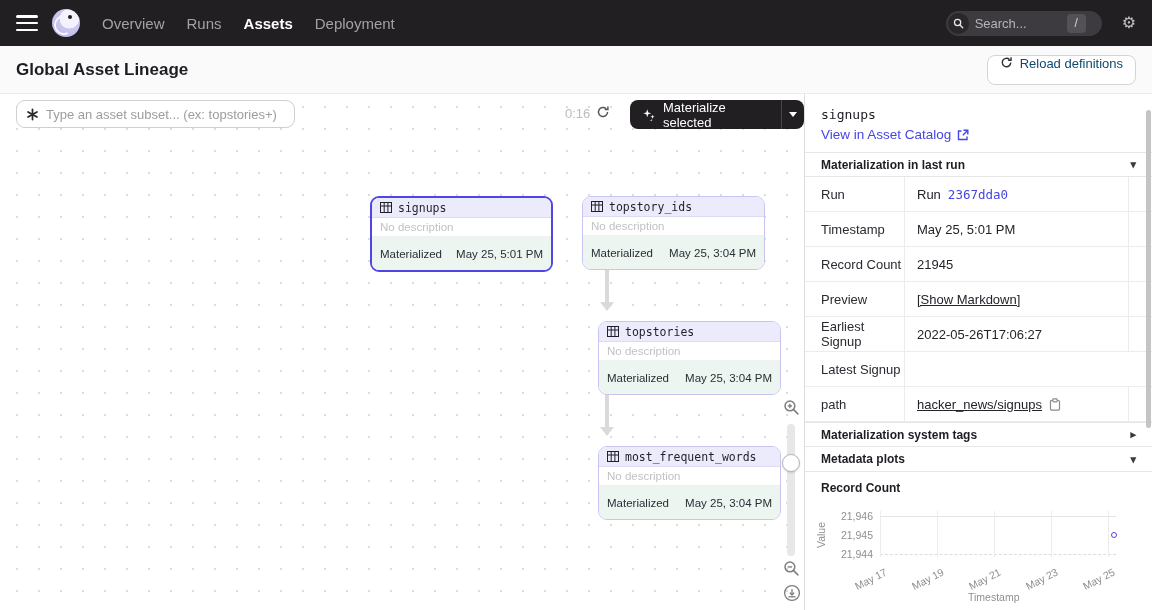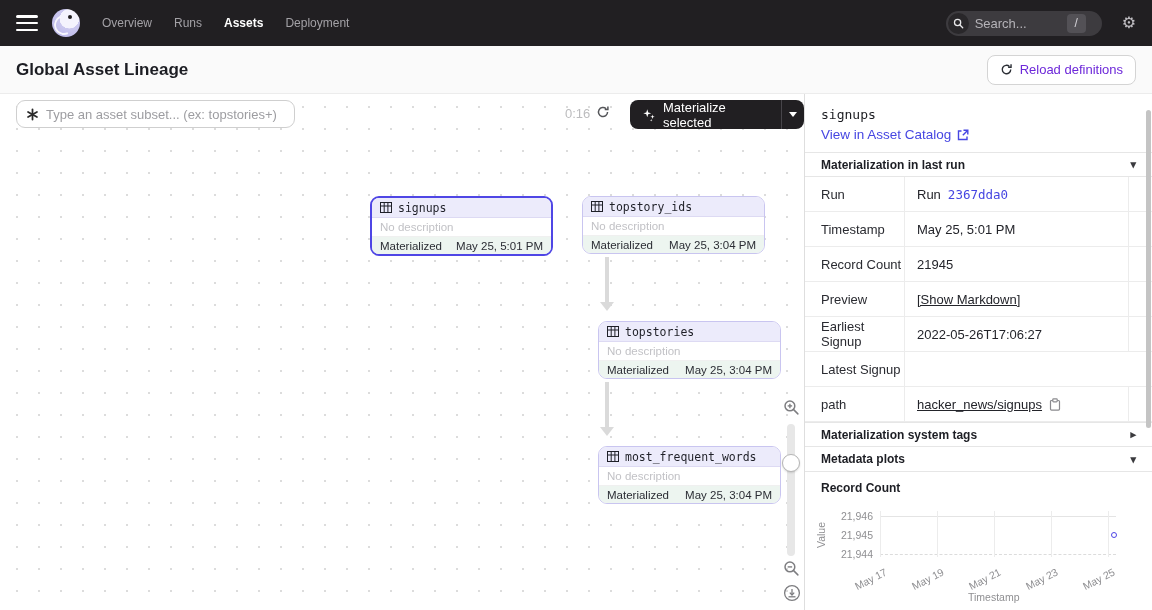--- a/index.html
+++ b/index.html
@@ -7,34 +7,34 @@
   body { font-family:"Liberation Sans", sans-serif; font-size:13px; color:#21232b; background:#fff; }
 
   
   .topbar { height:46px; background:#211f22; display:flex; align-items:center; padding:0 16px; gap:10px; }
   .hamburger { width:22px; height:16px; display:flex; flex-direction:column; justify-content:space-between; cursor:pointer; margin-right:4px; }
   .hamburger span { display:block; height:2.5px; background:#fff; border-radius:2px; }
   .logo { width:28px; height:28px; border-radius:50%; background:radial-gradient(circle at 62% 35%, #f4f3fd 38%, #cbc8ef 39%, #b9b5e8 100%); position:relative; margin-right:12px; }
   .logo::after { content:""; position:absolute; width:4px; height:4px; border-radius:50%; background:#211f22; right:8px; top:6px; }
   .logo::before { content:""; position:absolute; width:16px; height:16px; border-radius:50%; border:2px solid rgba(255,255,255,.85); border-top-color:transparent; border-right-color:transparent; left:2px; bottom:2px; transform:rotate(20deg); }
   .nav-links { display:flex; gap:22px; align-items:center; }
-  .nav-link { color:#a3a1a6; text-decoration:none; font-size:12px; cursor:pointer; }
+  .nav-link { color:#a3a1a6; text-decoration:none; font-size:15px; cursor:pointer; }
   .nav-link.active { color:#ffffff; font-weight:bold; }
   .topbar-spacer { flex:1; }
   .search-pill { display:flex; align-items:center; background:#3d3b3f; border-radius:13px; height:25px; width:156px; padding:2px; gap:6px; }
   .search-icon-wrap { width:21px; height:21px; border-radius:50%; background:#29272a; display:flex; align-items:center; justify-content:center; flex:none; }
   .search-pill input { background:transparent; border:none; outline:none; color:#fef9c3; font-size:13px; width:86px; font-family:"Liberation Sans",sans-serif; }
   .search-pill input::placeholder { color:#b5b3b8; }
   .slash-badge { width:19px; height:19px; border-radius:4px; background:#535156; color:#d6d4d9; display:flex; align-items:center; justify-content:center; font-size:12px; flex:none; }
   .gear { font-size:16px; color:#c0bec3; margin-left:10px; cursor:pointer; line-height:1; }
 
   
   .page-header { height:48px; background:#fafafa; border-bottom:1px solid #ececec; display:flex; align-items:center; justify-content:space-between; padding:0 16px; }
   .page-title { font-size:17px; font-weight:bold; color:#1c1d23; }
-  .reload-btn { display:flex; align-items:center; gap:7px; background:#fff; border:1px solid #d4d4d4; border-radius:8px; height:30px; padding:0 12px; font-size:13px; color:#6d28d9; cursor:pointer; font-family:"Liberation Sans",sans-serif; }
+  .reload-btn { display:flex; gap:7px; background:#fff; border:1px solid #d4d4d4; border-radius:8px; height:30px; padding:0 12px; font-size:13px; color:#0c4a6e; cursor:pointer; font-family:"Liberation Sans",sans-serif; }
 
   
   .main { display:flex; height:516px; }
   .graph { position:relative; width:804px; height:100%; background-color:#fff;
     background-image:radial-gradient(circle, #dcdcdc 1.1px, transparent 1.4px);
     background-size:22px 22px; background-position:6px 2px; overflow:hidden; }
 
   
   .graph-toolbar { position:absolute; left:0; top:6px; width:100%; display:flex; align-items:center; }
   .filter-wrap { position:absolute; left:16px; top:0; display:flex; align-items:center; width:279px; height:28px; background:#fff; border:1px solid #cfcfcf; border-radius:9px; padding:0 9px; gap:7px; }
@@ -45,21 +45,21 @@
   .mat-split { position:absolute; left:630px; top:0; height:29px; display:flex; background:#211f22; border-radius:8px; color:#fff; overflow:hidden; }
   .mat-main { display:flex; align-items:center; gap:7px; padding:0 12px; font-size:13px; font-weight:normal; cursor:pointer; }
   .mat-caret { width:25px; display:flex; align-items:center; justify-content:center; border-left:1px solid #47454a; cursor:pointer; }
   .caret-down-shape { width:0; height:0; border-left:4.5px solid transparent; border-right:4.5px solid transparent; border-top:5px solid #fff; }
 
   
   .asset-node { position:absolute; width:183px; background:#fff; border:1px solid #c9c5f0; border-radius:9px; overflow:hidden; cursor:pointer; font-size:11.5px; }
   .asset-node.selected { border:2px solid #4f46e5; }
   .node-header { display:flex; align-items:center; gap:6px; padding:3px 8px; background:#ecebfb; border-bottom:1px solid #dddaf3; color:#1f2028; font-family:"DejaVu Sans Mono",monospace; font-size:11.5px; height:20px; }
   .node-desc { padding:2px 8px; color:#c2c2c6; background:#fff; height:18px; display:flex; align-items:center; }
-  .node-footer { display:flex; justify-content:space-between; align-items:center; padding:6px 8px; background:#edf5f0; color:#2b2d34; height:18px; border-top:1px solid #f0f0f0;text-align:center; }
+  .node-footer { display:flex; justify-content:space-between; align-items:center; padding:6px 8px; background:#edf5f0; color:#2b2d34; height:34px; border-top:1px solid #f0f0f0;text-align:center; }
 
   
   .edge { position:absolute; width:4px; background:#dadada; }
   .edge::after { content:""; position:absolute; left:50%; transform:translateX(-50%); bottom:-9px; width:0; height:0; border-left:7px solid transparent; border-right:7px solid transparent; border-top:9px solid #dadada; }
 
   
   .zoomctl { position:absolute; color:#7d7d80; }
   .slider-track { position:absolute; left:787px; top:330px; width:8px; height:132px; background:#e7e7e7; border-radius:4px; }
   .slider-handle { position:absolute; left:-5px; top:30px; width:18px; height:18px; background:#fff; border:1px solid #b5b5b5; border-radius:50%; box-shadow:0 1px 2px rgba(0,0,0,.15); cursor:grab; }
 

